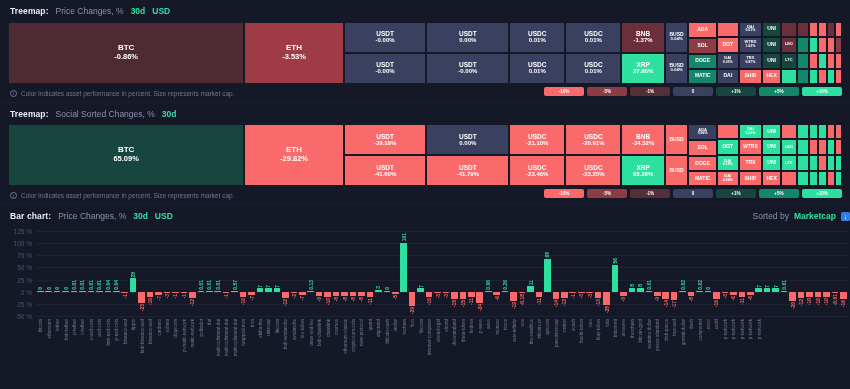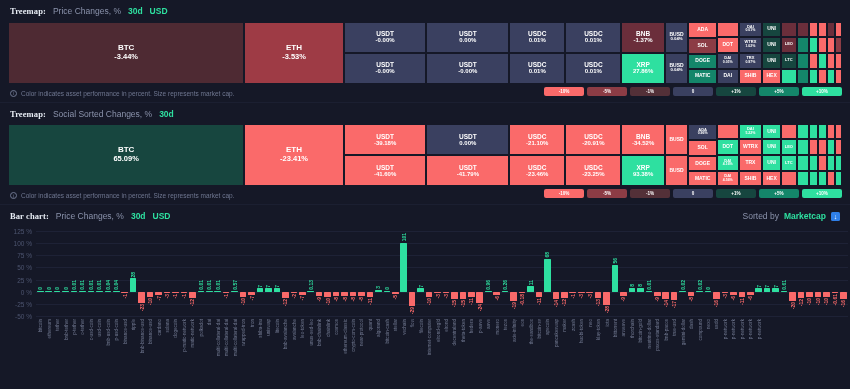--- a/index.html
+++ b/index.html
@@ -10,26 +10,26 @@
     overflow: hidden;
     font-family: "Liberation Sans", sans-serif;
   }
   .panel { position: relative; width: 850px; background: #151827; }
 
   
   .sec-head {
     display: flex; align-items: center; gap: 7px;
     padding: 7px 0 6px 10px; font-size: 8.5px; line-height: 1;
   }
-  .sec-head .kind { color: #e7ecf4; font-weight: bold; letter-spacing: .1px; font-family: Liberation Serif, serif; }
+  .sec-head .kind { color: #e7ecf4; font-weight: bold; letter-spacing: .1px; }
   .sec-head .metric { color: #8b93ac; }
   .sec-head .chip { color: #2ee0a0; font-weight: bold; cursor: pointer; }
   .sec-head .chip.usd { color: #2ee0a0; }
   .sec-head .spacer { flex: 1; }
-  .sorted { display:flex; align-items:center; gap:5px; padding-right:10px; font-size:8.5px;}
+  .sorted { display:flex; align-items:center; gap:5px; font-size:8.5px;}
   .sorted .lbl { color:#8b93ac; }
   .sorted .val { color:#2ee0a0; font-weight:bold; }
   .sorted .dl {
     width:9px; height:9px; background:#2f7fe8; border-radius:1.5px;
     display:inline-flex; align-items:center; justify-content:center;
     color:#fff; font-size:7px; line-height:1;
   }
 
   
   .treemap { position: relative; margin: 0 8px; height: 62px; }
@@ -99,21 +99,21 @@
 <div class="panel">
   <div class="sec-head">
     <span class="kind">Treemap:</span>
     <span class="metric">Price Changes, %</span>
     <span class="chip">30d</span>
     <span class="chip usd">USD</span>
   </div>
   <div class="treemap" id="tm1">
       <div class="tile t-lg" style="left: 0%; top: 0px; width: 28.3353%; height: 62px; background: rgb(78, 42, 51);">
         <div class="sym">BTC</div>
-        <div class="pct">-3.44%</div>
+        <div class="pct">-0.86%</div>
       </div>
       <div class="tile t-lg" style="left: 28.3353%; top: 0px; width: 11.9244%; height: 62px; background: rgb(158, 59, 69);">
         <div class="sym">ETH</div>
         <div class="pct">-3.53%</div>
       </div>
       <div class="tile t-md" style="left: 40.2597%; top: 0px; width: 9.91736%; height: 31px; background: rgb(58, 64, 96);">
         <div class="sym">USDT</div>
         <div class="pct">-0.00%</div>
       </div>
       <div class="tile t-md" style="left: 40.2597%; top: 31px; width: 9.91736%; height: 31px; background: rgb(58, 64, 96);">
@@ -261,21 +261,21 @@
     <span class="metric">Social Sorted Changes, %</span>
     <span class="chip">30d</span>
   </div>
   <div class="treemap" id="tm2">
       <div class="tile t-lg" style="left: 0%; top: 0px; width: 28.3353%; height: 62px; background: rgb(23, 70, 63);">
         <div class="sym">BTC</div>
         <div class="pct">65.09%</div>
       </div>
       <div class="tile t-lg" style="left: 28.3353%; top: 0px; width: 11.9244%; height: 62px; background: rgb(250, 106, 106);">
         <div class="sym">ETH</div>
-        <div class="pct">-23.41%</div>
+        <div class="pct">-29.82%</div>
       </div>
       <div class="tile t-md" style="left: 40.2597%; top: 0px; width: 9.91736%; height: 31px; background: rgb(250, 106, 106);">
         <div class="sym">USDT</div>
         <div class="pct">-39.18%</div>
       </div>
       <div class="tile t-md" style="left: 40.2597%; top: 31px; width: 9.91736%; height: 31px; background: rgb(250, 106, 106);">
         <div class="sym">USDT</div>
         <div class="pct">-41.60%</div>
       </div>
       <div class="tile t-md" style="left: 50.1771%; top: 0px; width: 9.91736%; height: 31px; background: rgb(58, 64, 96);">

